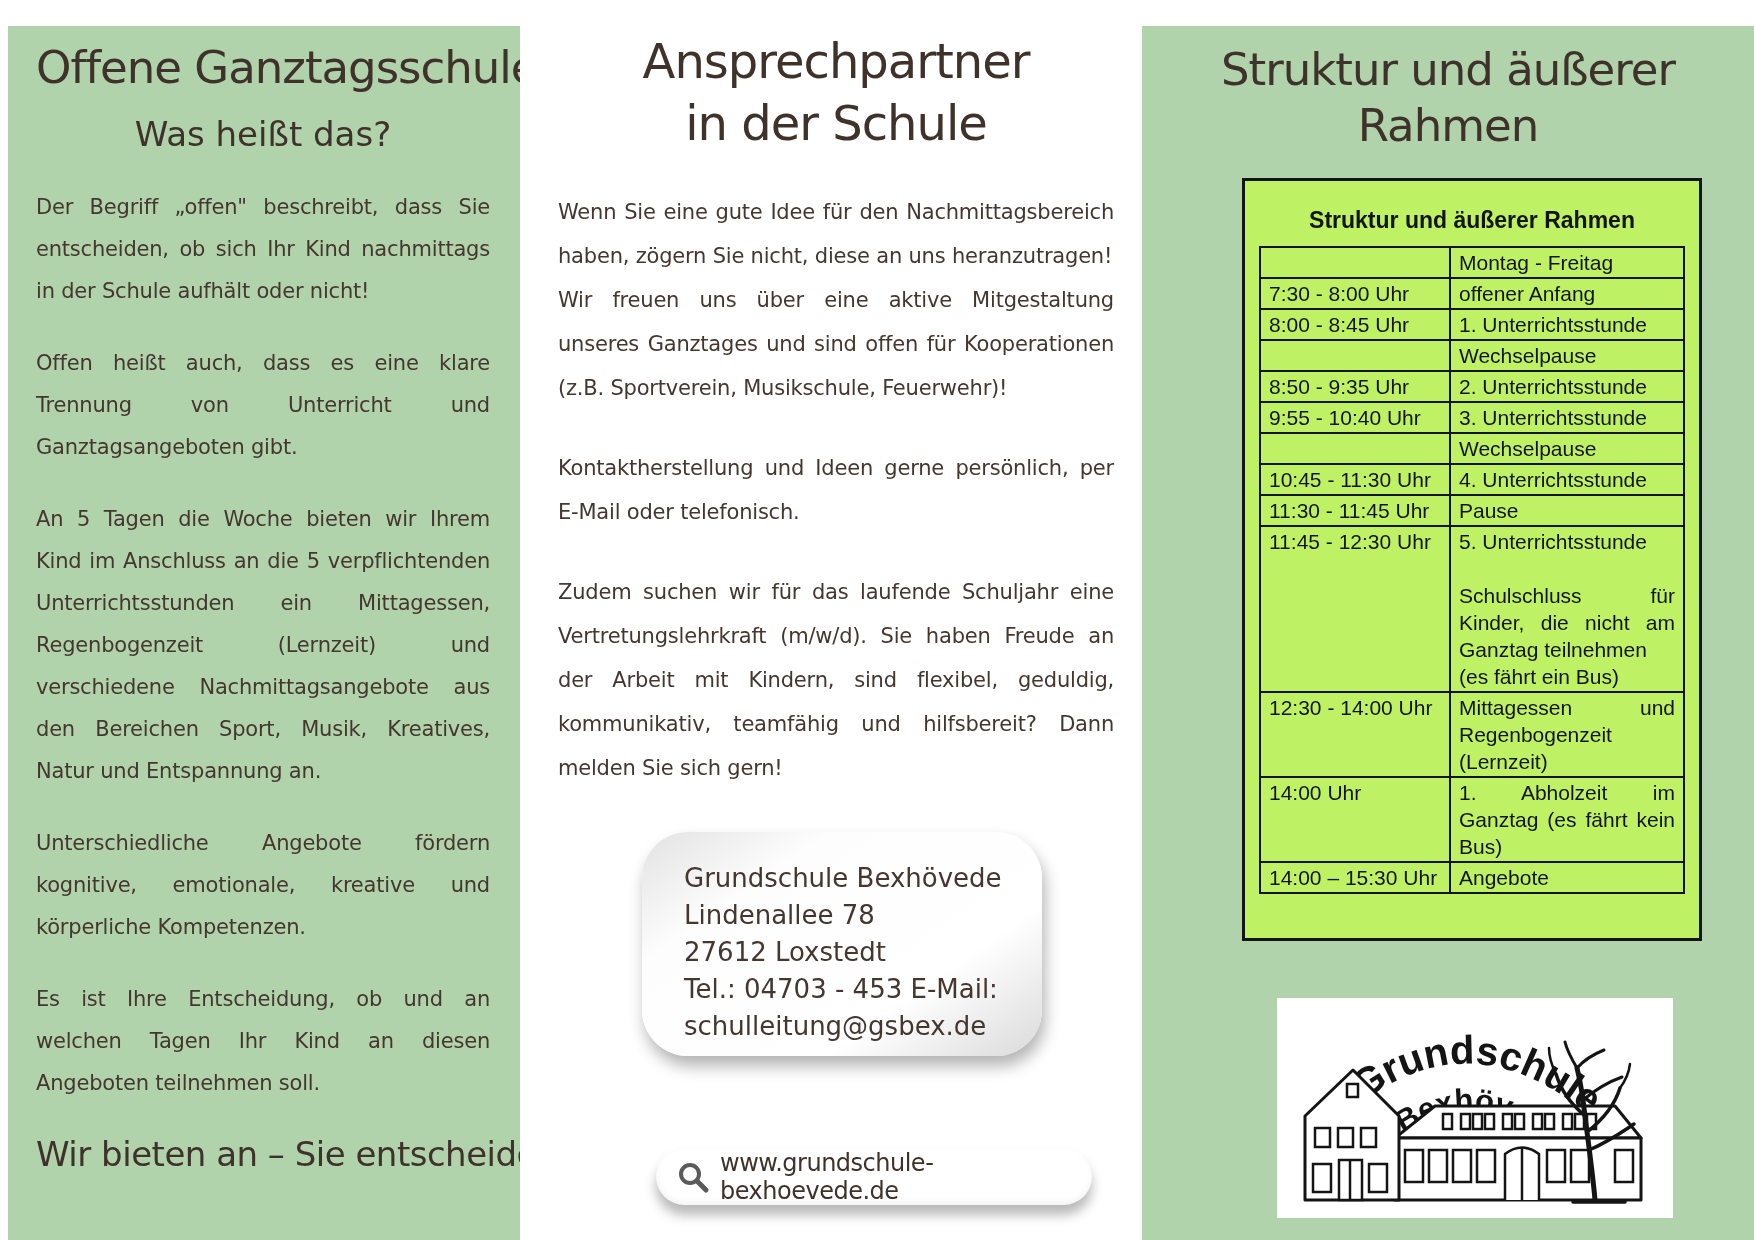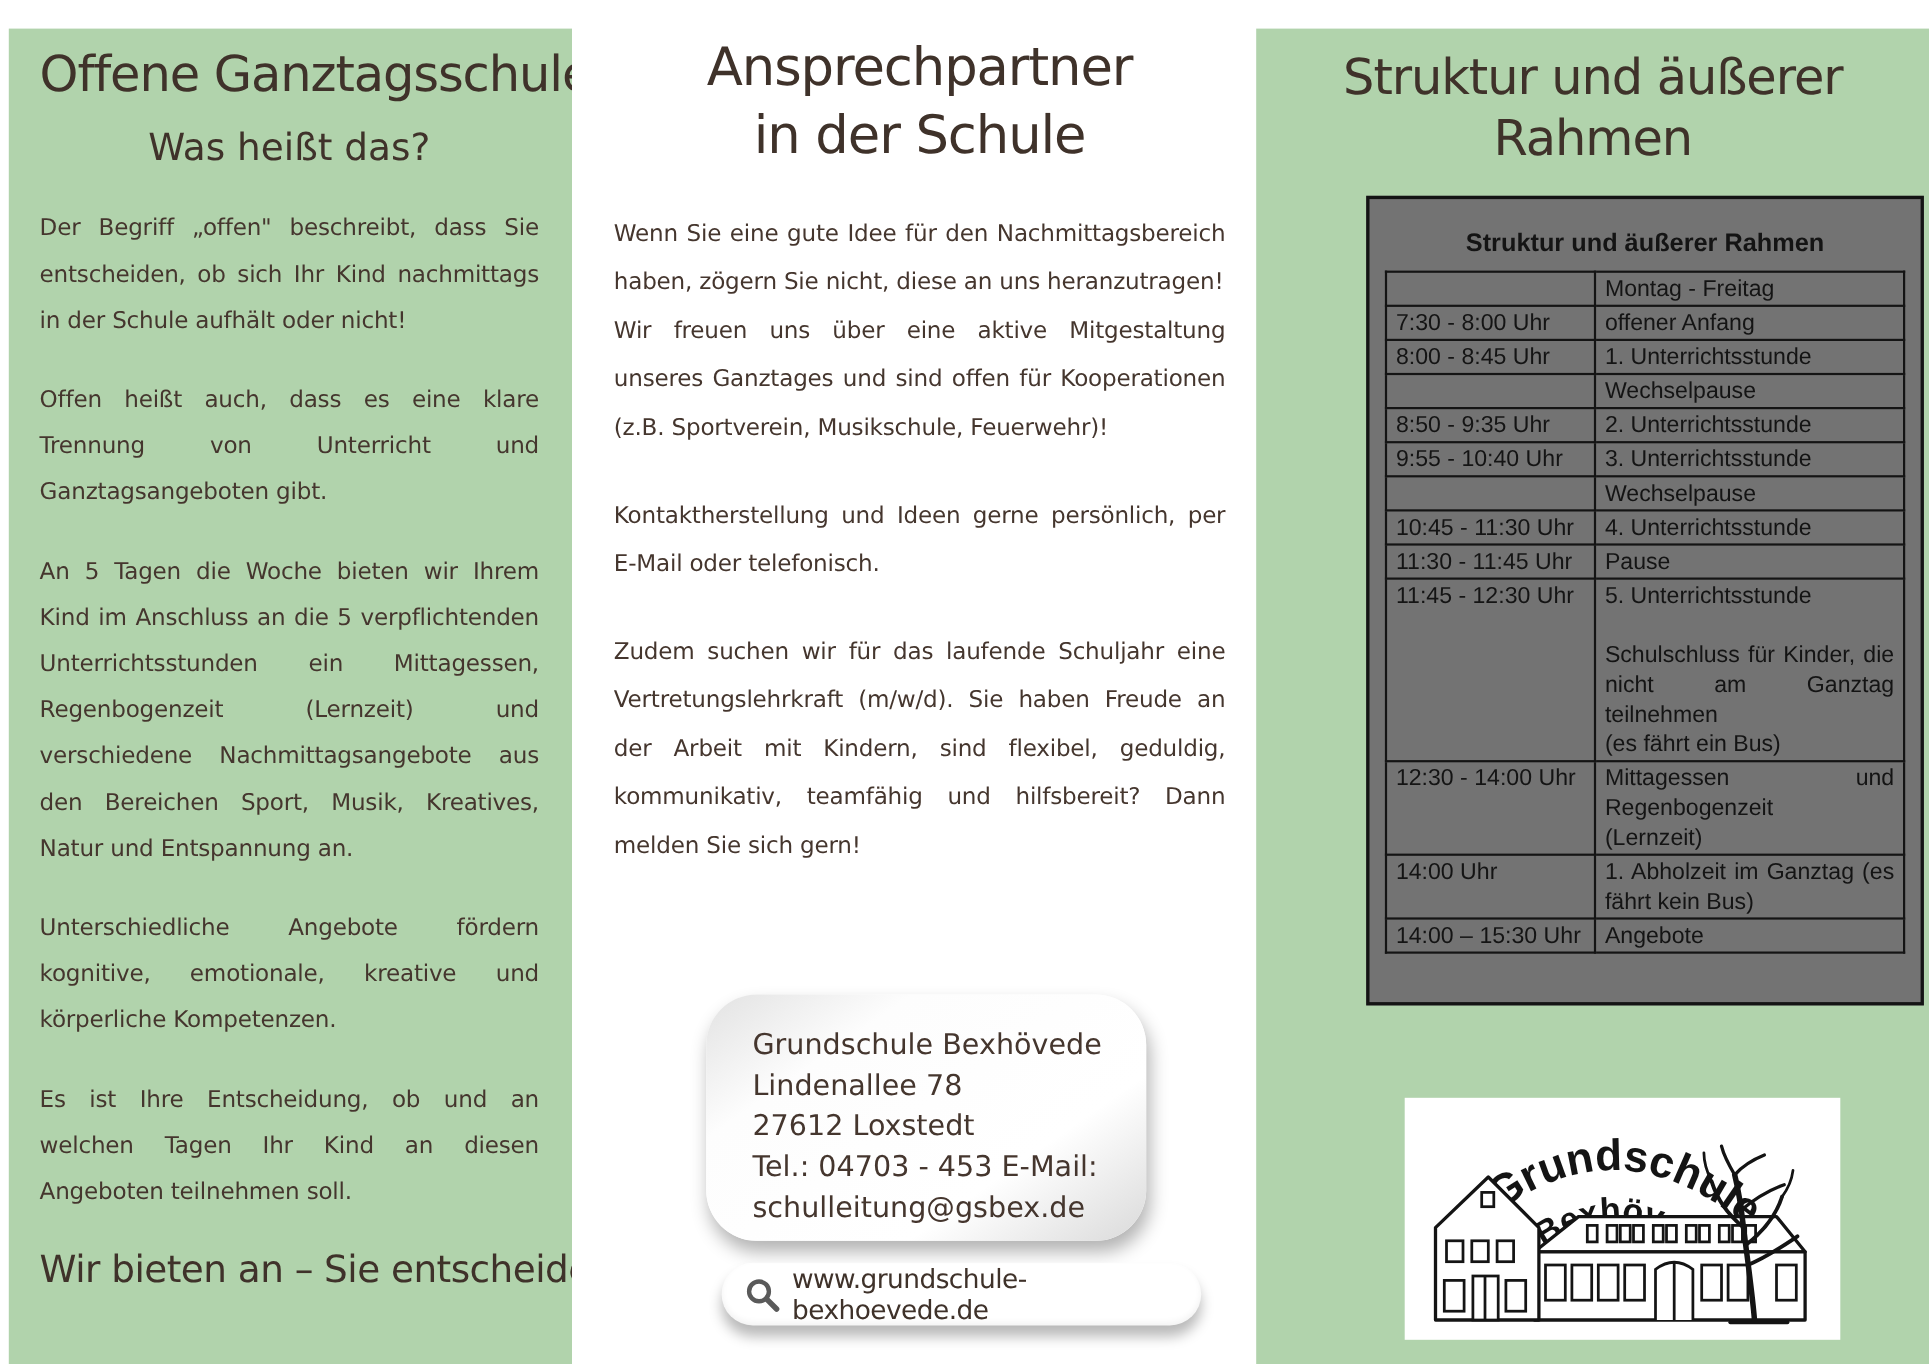--- a/index.html
+++ b/index.html
@@ -20,34 +20,34 @@
     white-space:pre-line;letter-spacing:-0.2px;}
   #left-body{margin-top:30px;}
   .closing-line{font-size:34px;line-height:40px;text-align:center;white-space:nowrap;
     color:#3f322a;margin-top:26px;letter-spacing:-0.5px;}
 
   #middle-title{font-size:48px;line-height:62px;text-align:center;white-space:nowrap;
     color:#3f322a;letter-spacing:-1px;}
   #middle-body{margin-top:36px;}
   #middle-body p{line-height:44px;margin-bottom:36px;}
 
-  .contact-card{position:absolute;left:122px;top:904px;width:400px;height:224px;
+  .contact-card{position:absolute;left:122px;top:832px;width:400px;height:224px;
     border-radius:46px;box-sizing:border-box;padding:28px 18px 0 42px;
     background:linear-gradient(145deg,#e2e2e2 0%,#fdfdfd 26%,#ffffff 70%,#dadada 100%);
     box-shadow:3px 10px 16px rgba(0,0,0,0.30);}
   .contact-card div{font-size:26px;line-height:37px;color:#45362e;}
 
   .search-pill{position:absolute;left:136px;top:1148px;width:436px;height:57px;
     border-radius:30px;background:#ffffff;display:flex;align-items:center;
     box-sizing:border-box;padding-left:20px;
     box-shadow:0 10px 12px rgba(0,0,0,0.28), inset 0 -3px 6px rgba(0,0,0,0.05);}
   .search-pill .url{font-size:24px;color:#3f322a;margin-left:10px;letter-spacing:-0.5px;}
 
-  .schedule-box{margin:24px 0 0 100px;width:507px;box-sizing:border-box;
-    border:3px solid #141414;background:#737373;padding:20px 14px 44px 14px;
+  .schedule-box{margin:24px 0 0 100px;width:460px;box-sizing:border-box;
+    border:3px solid #141414;background:#bef264;padding:20px 14px 44px 14px;
     font-family:"Liberation Sans",sans-serif;color:#141414;}
   .schedule-heading{font-size:23px;font-weight:bold;text-align:center;margin:6px 0 12px 0;}
   table.schedule{width:100%;border-collapse:collapse;font-size:21px;table-layout:fixed;}
   table.schedule td{border:2px solid #141414;padding:1px 8px;vertical-align:top;
     line-height:27px;overflow:hidden;}
   td.time-cell{width:172px;white-space:nowrap;}
   td.activity-cell{white-space:pre-line;}
   td.just{text-align:justify;}
   .u{}
 

